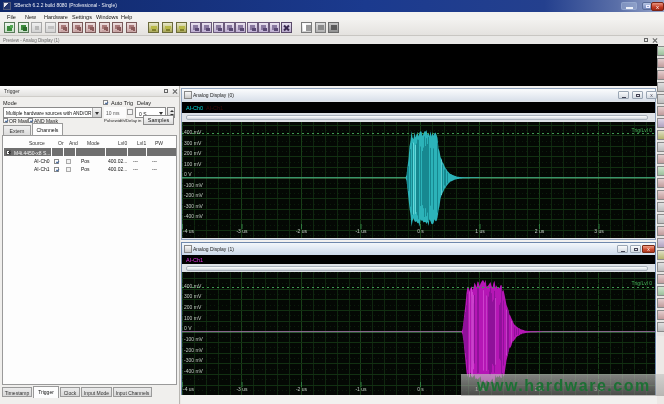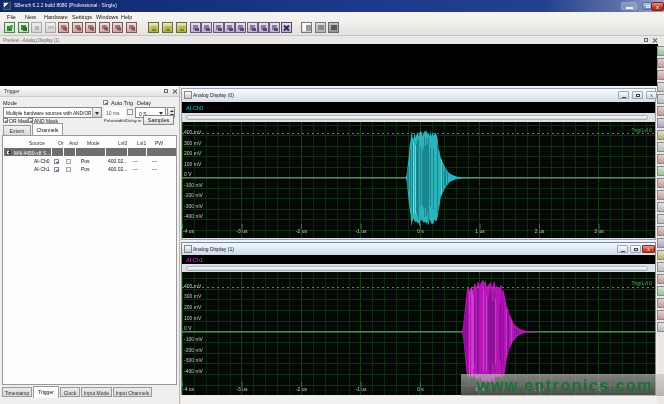--- a/index.html
+++ b/index.html
@@ -519,16 +519,16 @@
 <text x="357.5" y="119" font-size="5" fill="#c2ccc2" text-anchor="middle">2 us</text>
 <line x1="357.5" y1="110" x2="357.5" y2="115" stroke="#2f7a3f" stroke-width="1"></line>
 <text x="417.0" y="119" font-size="5" fill="#c2ccc2" text-anchor="middle">3 us</text>
 <line x1="417.0" y1="110" x2="417.0" y2="115" stroke="#2f7a3f" stroke-width="1"></line>
       </svg>
     </div>
   </div>
 
   <div class="abs" style="left:461px;top:374px;width:203px;height:22px;background:linear-gradient(rgba(195,195,193,0.66),rgba(135,135,132,0.52));">
     <span class="abs" style="left:16px;top:3px;font-size:16px;font-weight:bold;letter-spacing:1.5px;color:#1d7034;
-          white-space:nowrap;">www.entronics.com</span>
+          white-space:nowrap;">www.hardware.com</span>
   </div>
 
 </div>
 
 </body></html>

